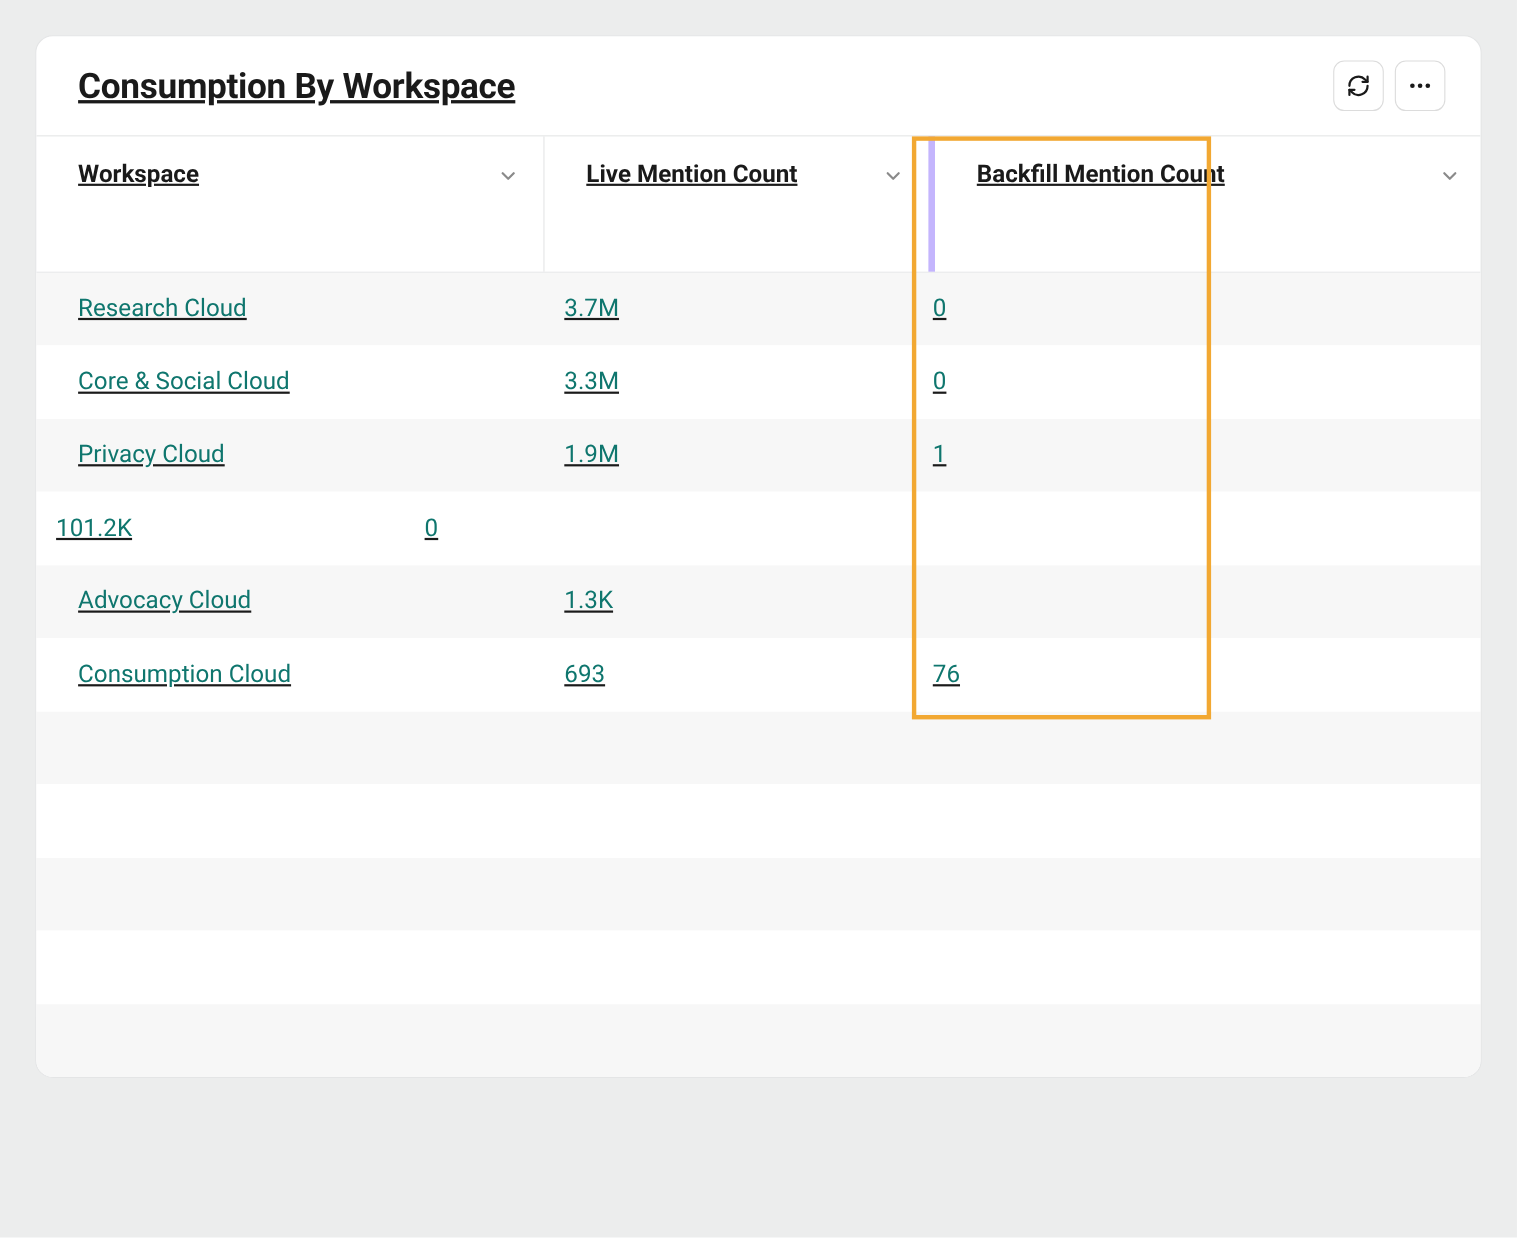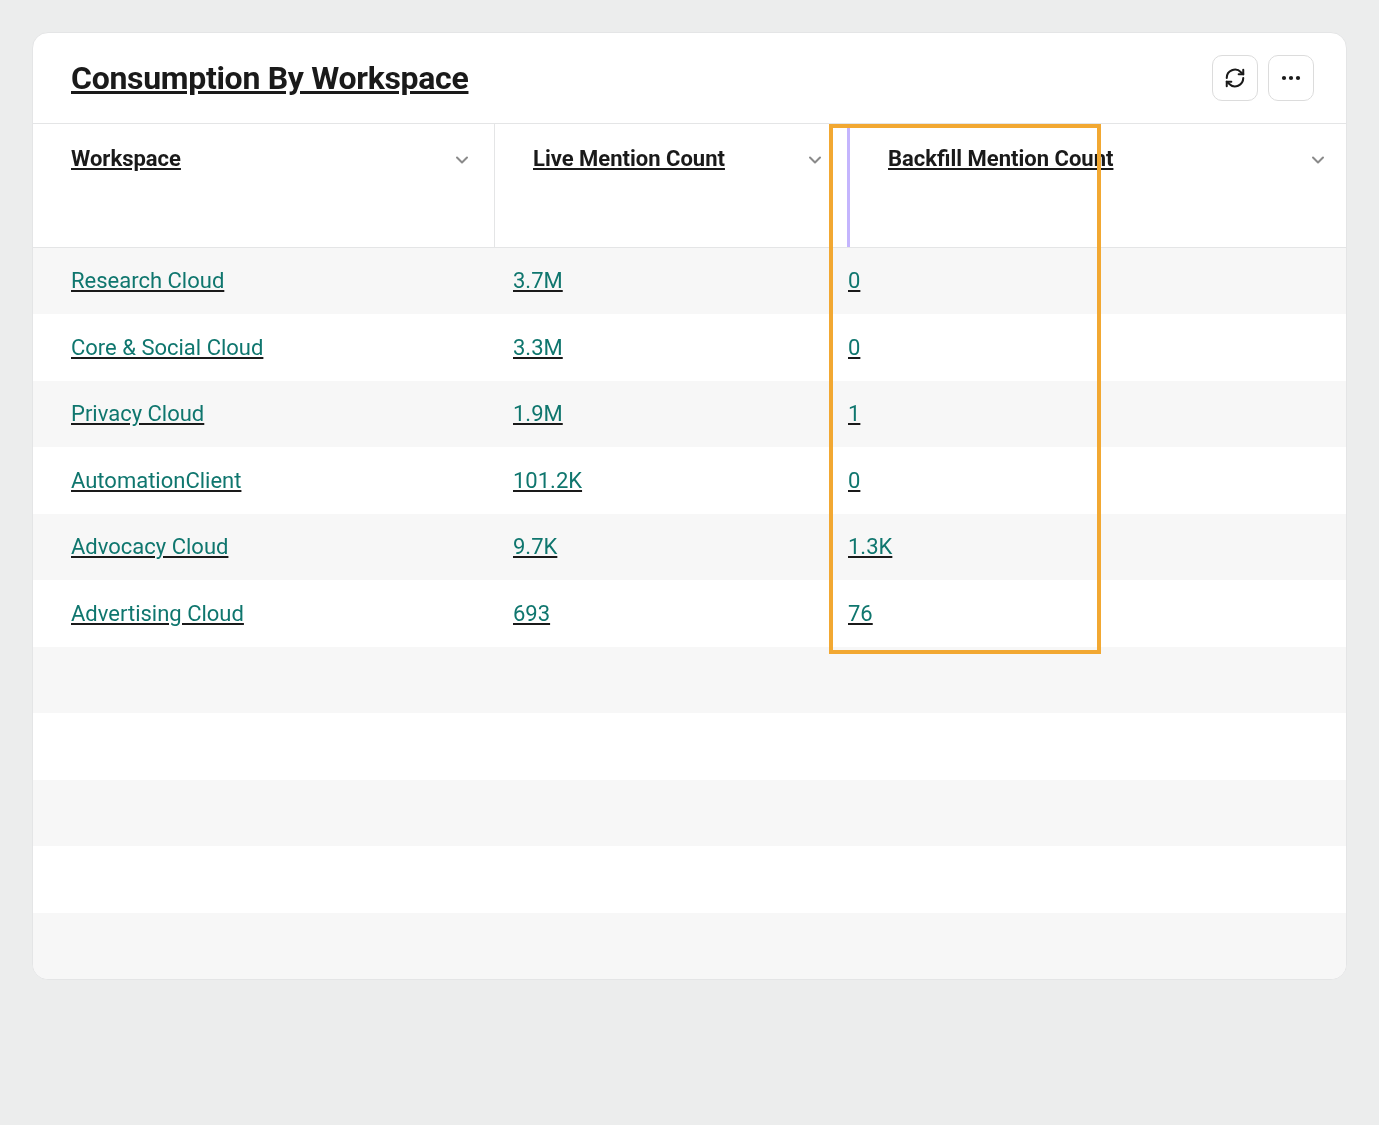--- a/index.html
+++ b/index.html
@@ -59,21 +59,21 @@
   .th {
     position: relative;
     display: flex;
     align-items: flex-start;
     padding: 22px 18px 0 38px;
     font-size: 22px;
     font-weight: 700;
     color: #1a1a1a;
   }
   .th.col0 { width: 462px; border-right: 1px solid #e4e5e6; }
-  .th.col1 { width: 335px; border-right: 3px solid #c4b5fd; padding-left: 18px; }
+  .th.col1 { width: 335px; border-right: 6px solid #c4b5fd; padding-left: 18px; }
   .th.col2 { flex: 1; padding-left: 18px; padding-right: 22px; }
   .th-label { flex: 1; }
   .chev {
     position: absolute;
     right: 22px;
     top: 26px;
     width: 20px;
     height: 20px;
     color: #8a8a8a;
   }
@@ -158,31 +158,29 @@
       <div class="cell col0">Core &amp; Social Cloud</div>
       <div class="cell col1">3.3M</div>
       <div class="cell col2">0</div>
     </div>
     <div class="row">
       <div class="cell col0">Privacy Cloud</div>
       <div class="cell col1">1.9M</div>
       <div class="cell col2">1</div>
     </div>
     <div class="row">
-      <div class="cell col0">AutomationClient</div>
       <div class="cell col1">101.2K</div>
       <div class="cell col2">0</div>
     </div>
     <div class="row">
       <div class="cell col0">Advocacy Cloud</div>
-      <div class="cell col1">9.7K</div>
       <div class="cell col2">1.3K</div>
     </div>
     <div class="row">
-      <div class="cell col0">Advertising Cloud</div>
+      <div class="cell col0">Consumption Cloud</div>
       <div class="cell col1">693</div>
       <div class="cell col2">76</div>
     </div>
     <div class="row">
       <div class="cell col0"></div>
       <div class="cell col1"></div>
       <div class="cell col2"></div>
     </div>
     <div class="row">
       <div class="cell col0"></div>

